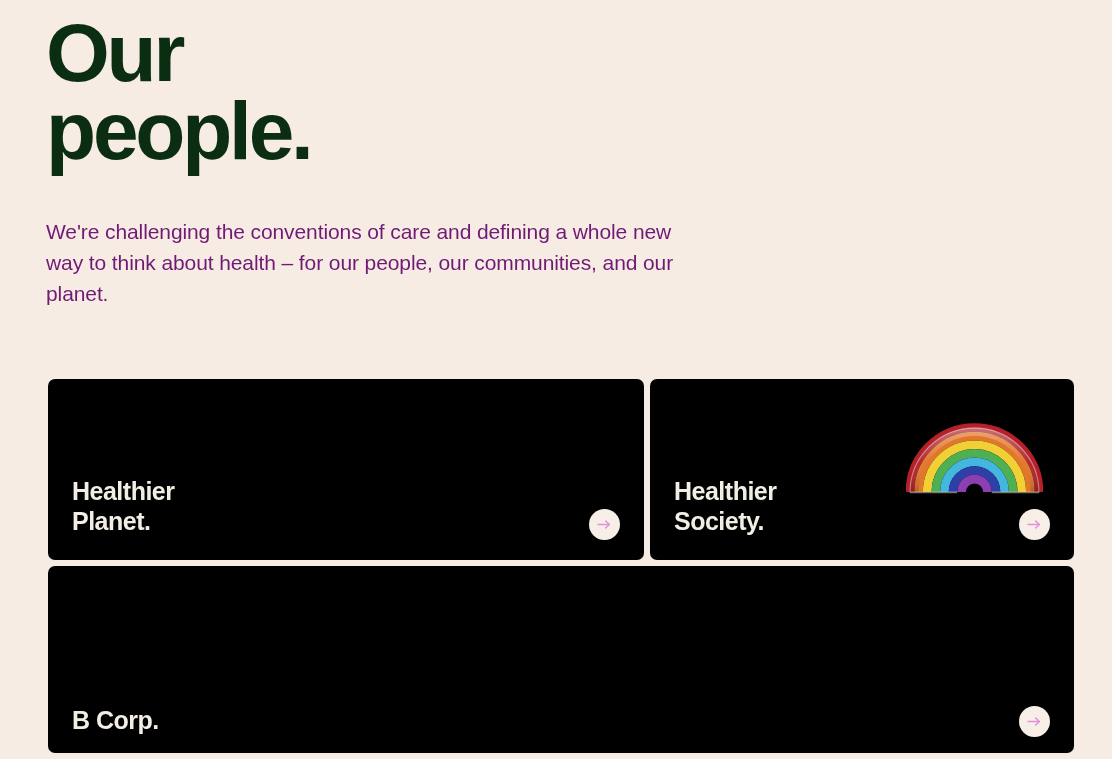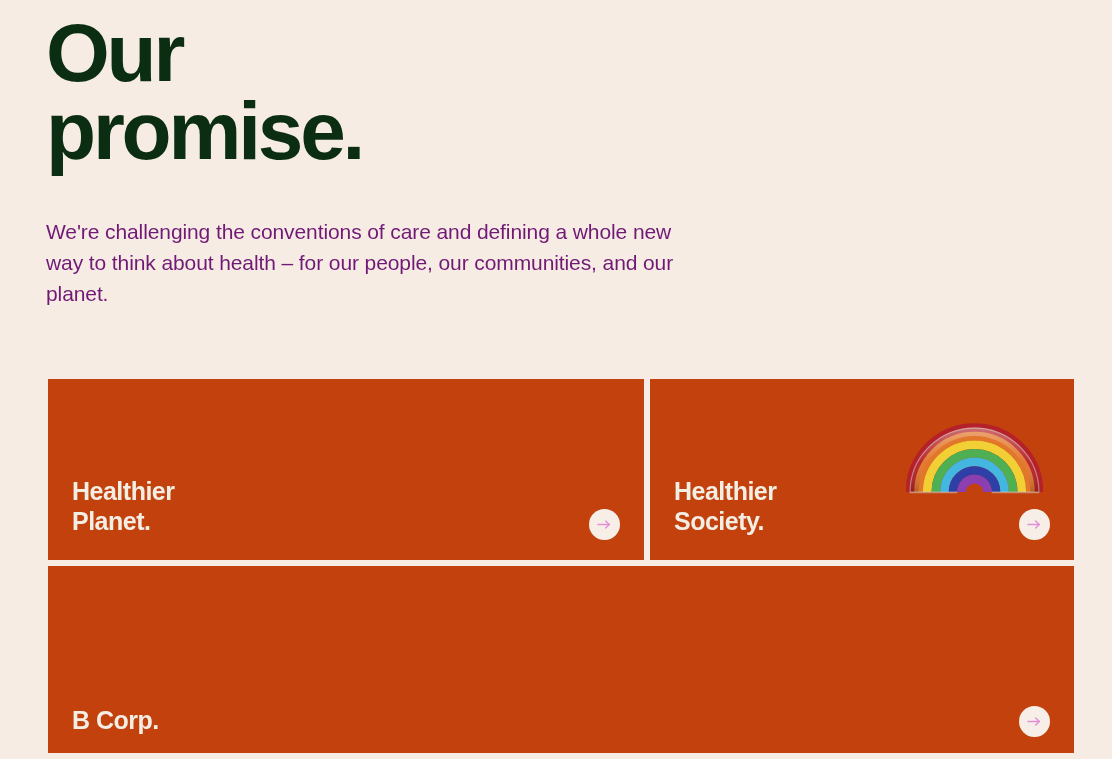--- a/index.html
+++ b/index.html
@@ -62,22 +62,22 @@
 
   .cards-row {
     display: flex;
     gap: 6px;
   }
 
   .cards-row.second { margin-top: 6px; }
 
   .card {
     position: relative;
-    background: #c2410c;
-    border-radius: 0;
+    background: #000000;
+    border-radius: 7px;
     overflow: hidden;
   }
 
   .card.planet  { width: 596px; height: 181px; }
   .card.society { width: 424px; height: 181px; }
   .card.bcorp   { width: 1026px; height: 187px; padding-left: 24px; }
 
   .card-title {
     position: absolute;
     left: 24px;
@@ -124,21 +124,21 @@
 
   .rainbow svg { display: block; width: 137px; height: 72px; }
 </style>
 </head>
 <body>
 
 <div class="page">
 
   <div class="hero">
     <h1 class="hero-title">Our
-promise.</h1>
+people.</h1>
   </div>
 
   <p class="hero-sub">We're challenging the conventions of care and defining a whole new way to think about health – for our people, our communities, and our planet.</p>
 
   <div class="cards">
 
     <div class="cards-row">
 
       <div class="card planet">
         <div class="card-title">Healthier

